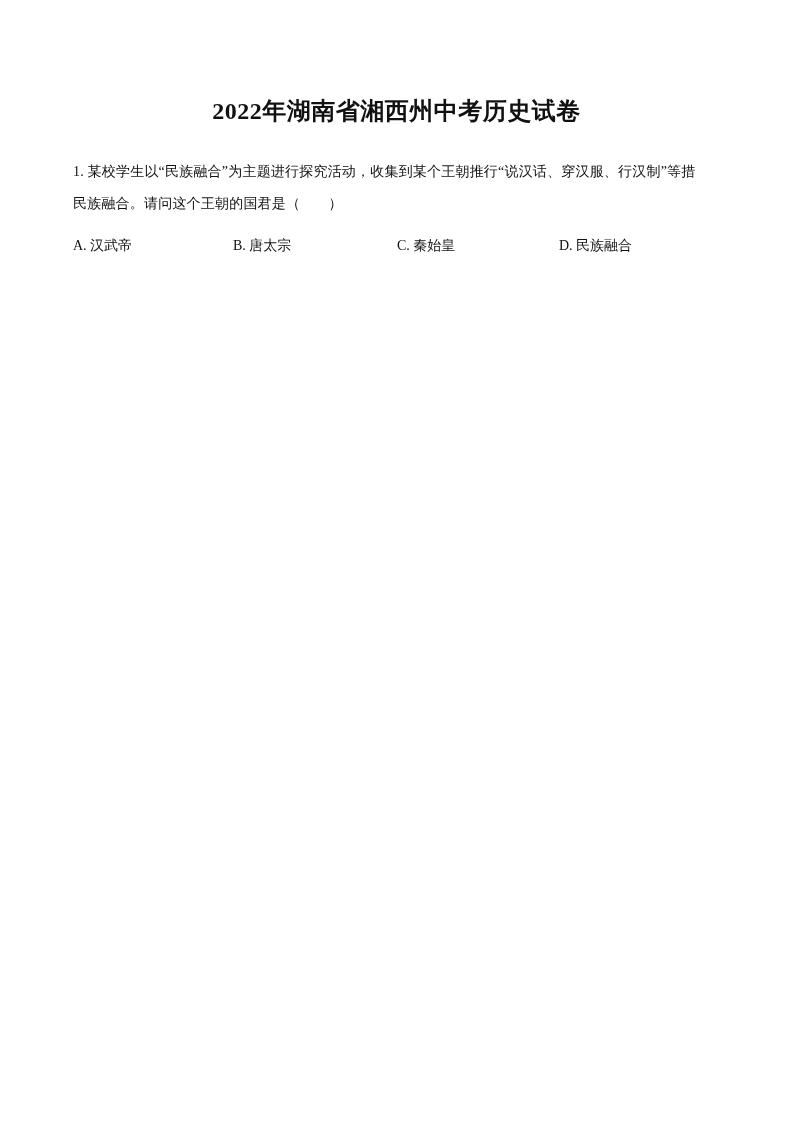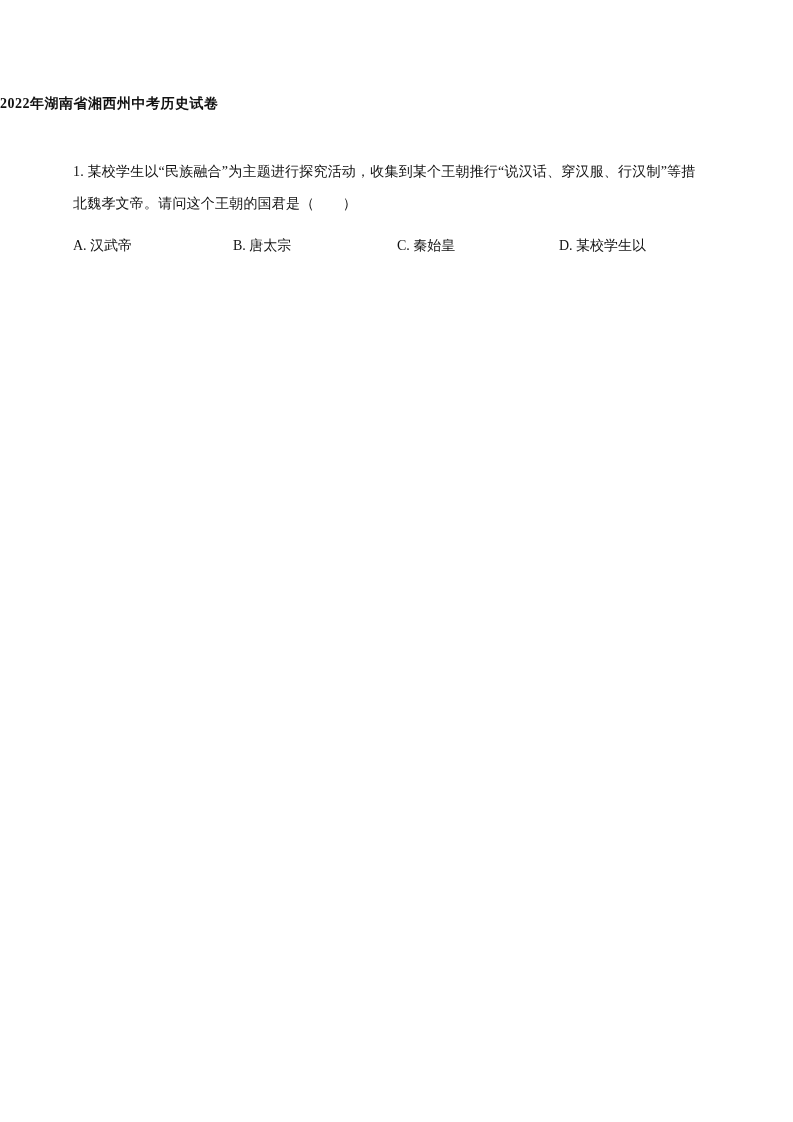--- a/index.html
+++ b/index.html
@@ -1,34 +1,34 @@
 <!DOCTYPE html>
 <html><head>
 <meta charset="utf-8">
 <style>
   html, body { margin: 0; padding: 0; background: #ffffff; }
   body { width: 793px; height: 1122px; position: relative; overflow: hidden;
          font-family: "Liberation Serif", "DejaVu Serif", serif; color: #111; }
   .page { position: absolute; left: 0; top: 0; width: 793px; height: 1122px; }
-  .title { position: absolute; top: 95px; left: 0; width: 793px; text-align: left;
-           font-size: 14px; font-weight: bold; letter-spacing: 0.5px; }
+  .title { position: absolute; top: 95px; left: 0; width: 793px; text-align: center;
+           font-size: 24px; font-weight: bold; letter-spacing: 0.5px; }
   .section { position: absolute; top: 130px; left: 73px; font-size: 15.5px; font-weight: bold; }
   .line { position: absolute; left: 73px; width: 660px; font-size: 14px; white-space: nowrap;
           letter-spacing: 0.2px; line-height: 20px; }
   .opts { position: absolute; left: 73px; font-size: 14px; white-space: nowrap; line-height: 20px; }
   .opt { position: absolute; top: 16px; margin-top: 24px; }
 </style>
 </head>
 <body>
 
 <div class="page">
   <div class="title">2022年湖南省湘西州中考历史试卷</div>
 
   <div class="line" style="top:162px">1. 某校学生以“民族融合”为主题进行探究活动，收集到某个王朝推行“说汉话、穿汉服、行汉制”等措</div>
-  <div class="line" style="top:194px">北魏孝文帝。请问这个王朝的国君是（　　）</div>
+  <div class="line" style="top:194px">民族融合。请问这个王朝的国君是（　　）</div>
   <div class="opts" style="top:196px; top:196px;"></div>
 
   <div class="opts" style="top:196px"></div>
 
   <div class="opts" style="top:196px"></div>
   <div class="opts" style="top:196px"></div>
 
   <div class="opts" style="top:196px"></div>
 
   <div class="opts" style="top:196px"></div>
@@ -37,15 +37,15 @@
 
   <div class="opts" style="top:196px"></div>
   <div style="position:absolute; top:196px; left:0; width:793px; height:20px;"></div>
 
   <div class="opts" style="top:196px;"></div>
 
   <div class="opts" style="top:196px; left:73px; width:660px; height:20px;">
     <span class="opt" style="left:0">A. 汉武帝</span>
     <span class="opt" style="left:160px">B. 唐太宗</span>
     <span class="opt" style="left:324px">C. 秦始皇</span>
-    <span class="opt" style="left:486px">D. 某校学生以</span>
+    <span class="opt" style="left:486px">D. 民族融合</span>
   </div>
 </div>
 
 </body></html>

